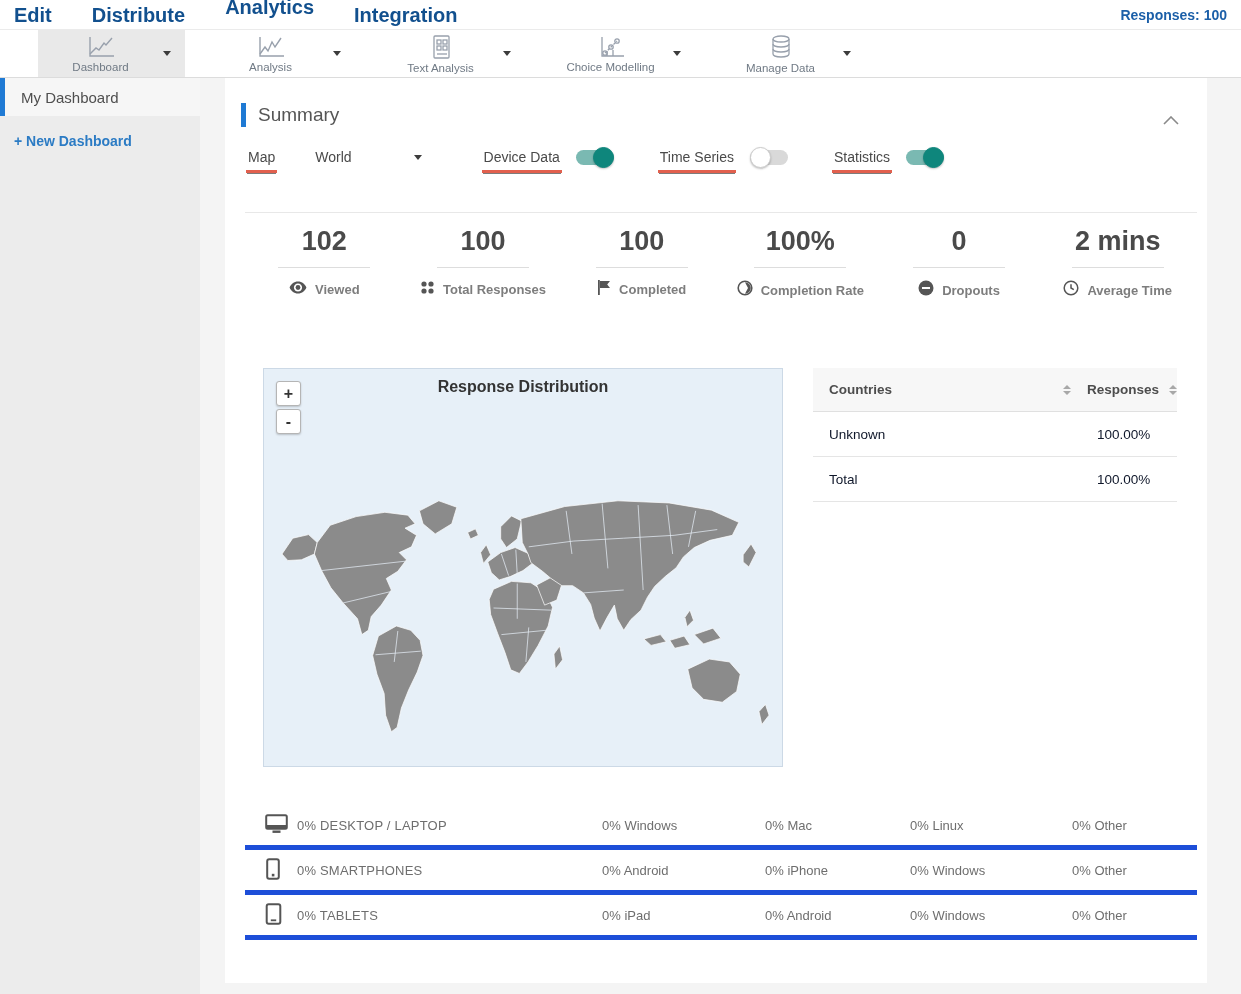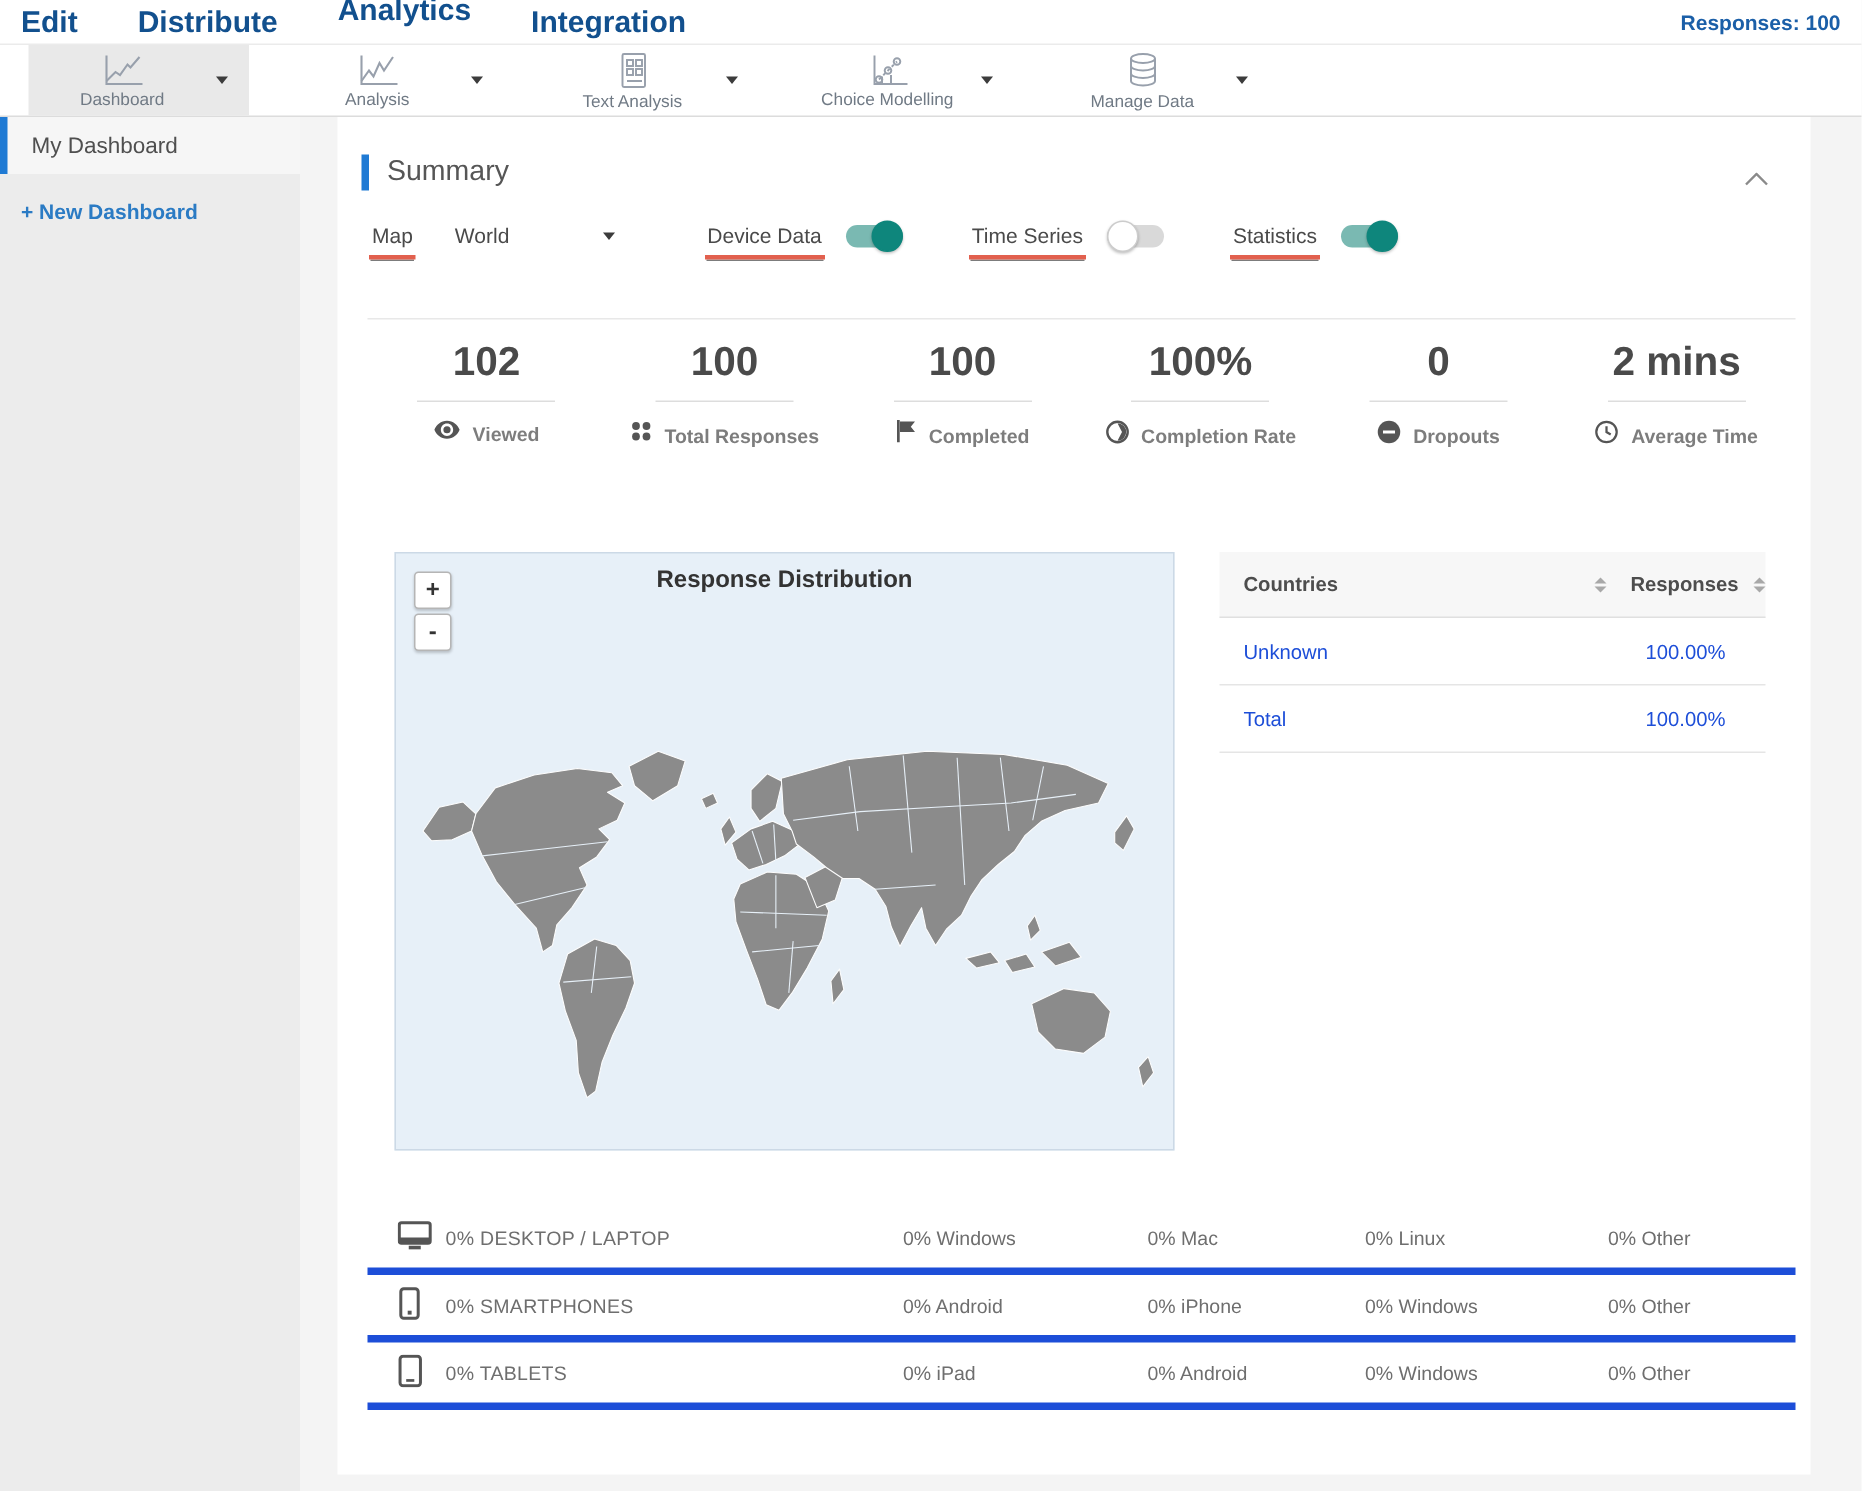--- a/index.html
+++ b/index.html
@@ -21,21 +21,21 @@
     font-size:20px; font-weight:700; color:#12508e;
     margin-right:40px; cursor:pointer; padding-top:2px;
   }
   .topnav .nav-item.active { border-bottom:2px solid #5b9bd5; padding-bottom:14px; }
   .topnav .responses { margin-left:auto; font-size:14px; font-weight:700; color:#1b5fa8; }
 
   
   .toolbar {
     position:absolute; left:0; top:30px; width:1241px; height:48px;
     background:#fff; border-bottom:1px solid #dcdcdc;
-    display:flex; align-items:stretch; padding-left:19px;
+    display:flex; align-items:stretch; padding-left:38px;
   }
   .tool-group {
     display:flex; align-items:center; width:147px; margin-right:23px; cursor:pointer;
   }
   .tool-group.selected { background:#e9e9e9; }
   .tool-inner {
     flex:1; display:flex; flex-direction:column; align-items:center; justify-content:center;
   }
   .tool-inner svg { display:block; }
   .tool-label { font-size:11.5px; color:#707a85; margin-top:2px; white-space:nowrap; }
@@ -72,21 +72,21 @@
   .summary-title { font-size:19px; color:#565656; }
   .collapse-chevron { position:absolute; right:28px; top:33px; cursor:pointer; }
 
   
   .controls { position:absolute; left:23px; top:64px; height:30px; display:flex; align-items:center; }
   .ctl-label { font-size:14px; color:#4a4a4a; position:relative; cursor:pointer; }
   .ctl-label.redline::after {
     content:""; position:absolute; left:-2px; right:-2px; bottom:-8px; height:3px;
     background:#e2604e; box-shadow:0 2px 0 -1px rgba(80,80,80,.75);
   }
-  .map-select { display:flex; align-items:center; margin-left:28px; cursor:pointer; }
+  .map-select { display:flex; align-items:center; margin-left:40px; cursor:pointer; }
   .map-select-value { font-size:14px; color:#4a4a4a; }
   .select-caret {
     width:0; height:0; border-left:4px solid transparent; border-right:4px solid transparent;
     border-top:5px solid #3c3c3c; margin-left:62px;
   }
   .switch {
     position:relative; width:38px; height:15px; border-radius:8px; background:#d9d9d9;
     margin-left:16px; cursor:pointer;
   }
   .switch .knob {
@@ -137,21 +137,21 @@
   .sorter .up {
     width:0; height:0; border-left:4px solid transparent; border-right:4px solid transparent;
     border-bottom:4px solid #a8a8a8;
   }
   .sorter .down {
     width:0; height:0; border-left:4px solid transparent; border-right:4px solid transparent;
     border-top:4px solid #a8a8a8;
   }
   .ctable-row {
     display:flex; align-items:center; height:45px; border-bottom:1px solid #e5e5e5;
-    padding-left:16px; color:#1d4ed8;
+    padding-left:16px; color:#0f172a;
   }
   .ctable-row .cname { width:268px; }
 
   
   .dtable { position:absolute; left:20px; top:727px; width:952px; }
   .drow {
     display:grid; grid-template-columns:32px 305px 163px 145px 162px auto;
     align-items:center; height:45px; border-bottom:5px solid #1d4ed8;
     padding-left:20px; font-size:13px; color:#6e6e6e;
   }

